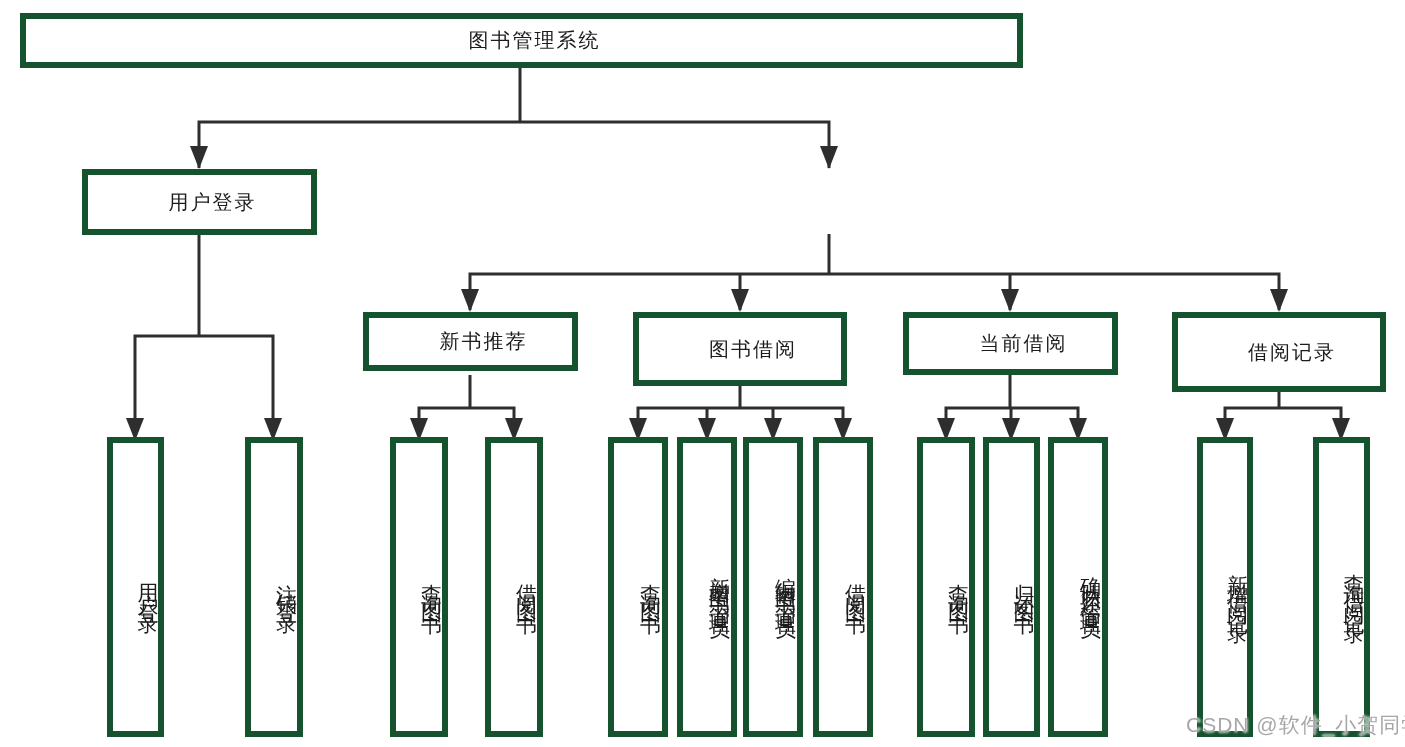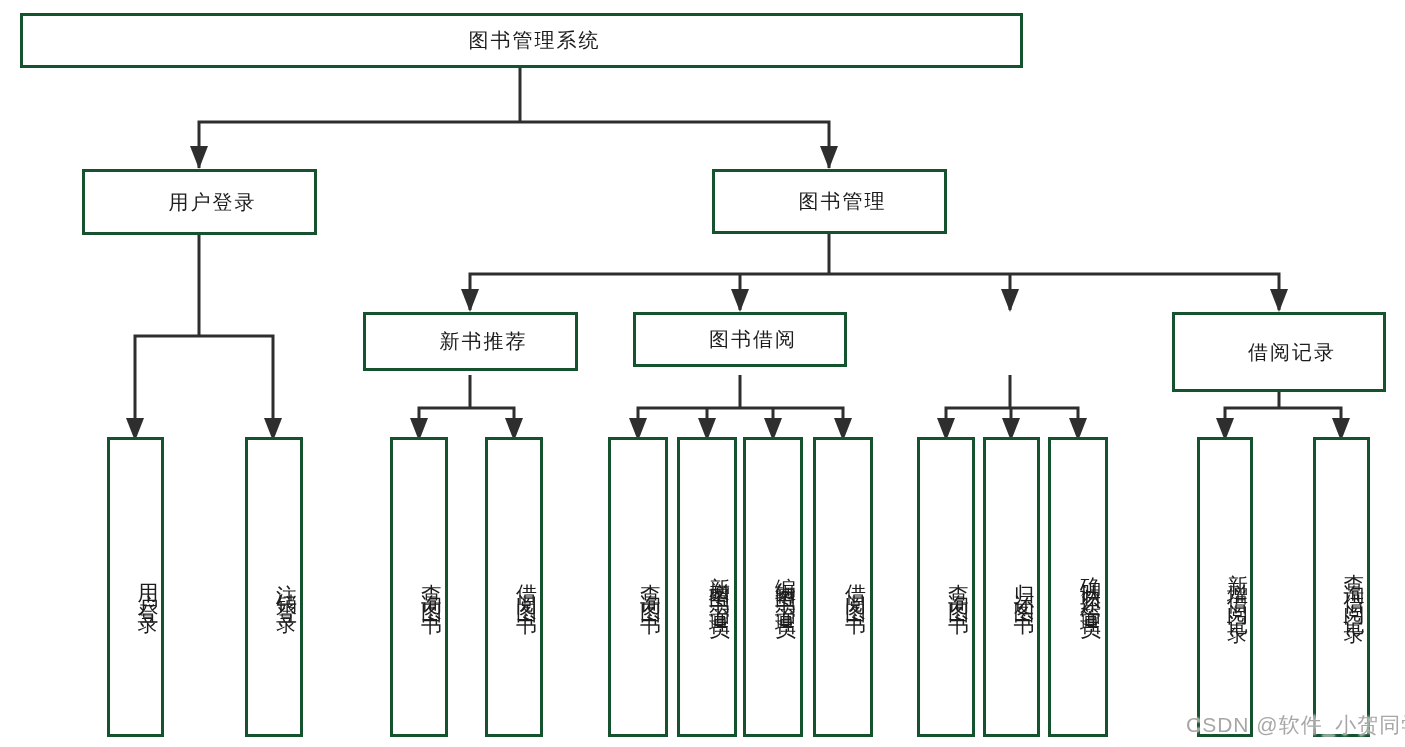--- a/index.html
+++ b/index.html
@@ -19,21 +19,21 @@
     left: 0; top: 0;
     width: 1405px;
     height: 747px;
     z-index: 1;
     pointer-events: none;
   }
 
   .node {
     position: absolute;
     background: #ffffff;
-    border: 3px solid #14532d;
+    border: 6px solid #14532d;
     display: flex;
     align-items: center;
     justify-content: center;
     z-index: 2;
     color: #1c1c1c;
     padding-left: 26px;
   }
 
   .node.h span {
     font-size: 20px;
@@ -119,29 +119,29 @@
     </g>
   </svg>
 
   <div class="node h" style="left:20px; top:13px; width:1003px; height:55px;">
     <span>图书管理系统</span>
   </div>
 
   <div class="node h" style="left:82px; top:169px; width:235px; height:66px;">
     <span>用户登录</span>
   </div>
-  <div class="node h" style="left:712px; top:169px; width:235px; height:65px;">
-    <span>图书管理</span>
-  </div>
 
   <div class="node h" style="left:363px; top:312px; width:215px; height:59px;">
     <span>新书推荐</span>
   </div>
-  <div class="node h" style="left:633px; top:312px; width:214px; height:55px;">
+  <div class="node h" style="left:633px; top:312px; width:214px; height:74px;">
     <span>图书借阅</span>
+  </div>
+  <div class="node h" style="left:903px; top:312px; width:215px; height:63px;">
+    <span>当前借阅</span>
   </div>
   <div class="node h" style="left:1172px; top:312px; width:214px; height:80px;">
     <span>借阅记录</span>
   </div>
 
   <div class="node v" style="left:107px; width:57px;">
     <span class="vtext">用户登录</span>
   </div>
   <div class="node v" style="left:245px; width:58px;">
     <span class="vtext">注销登录</span>

